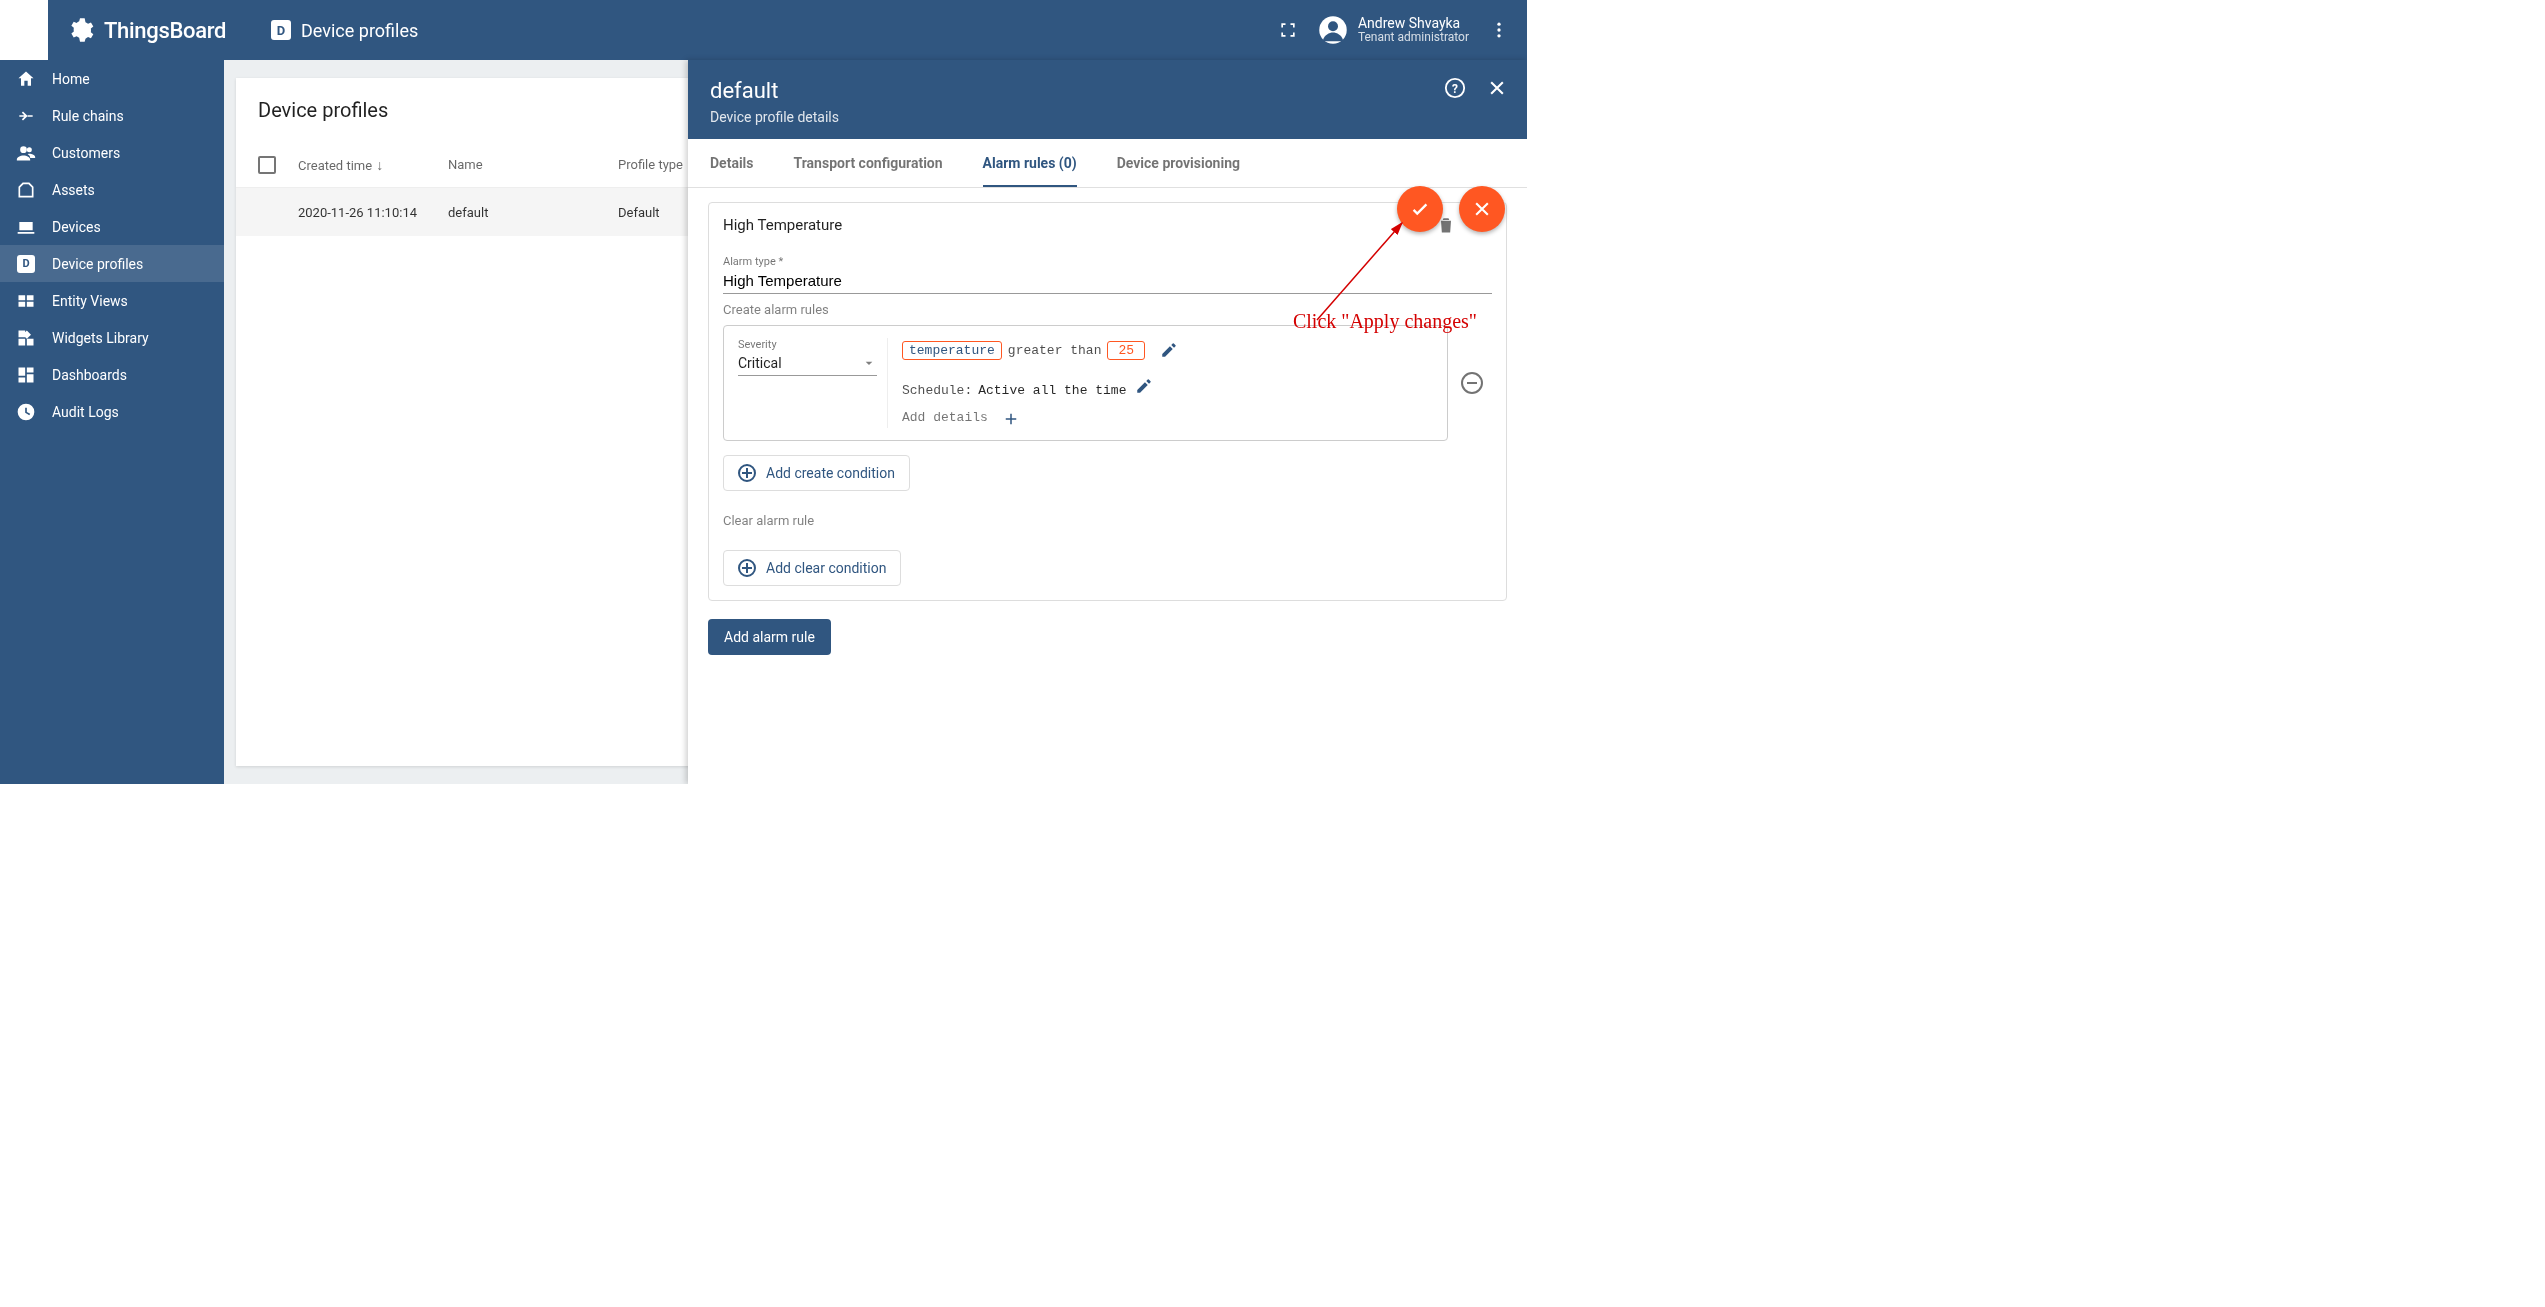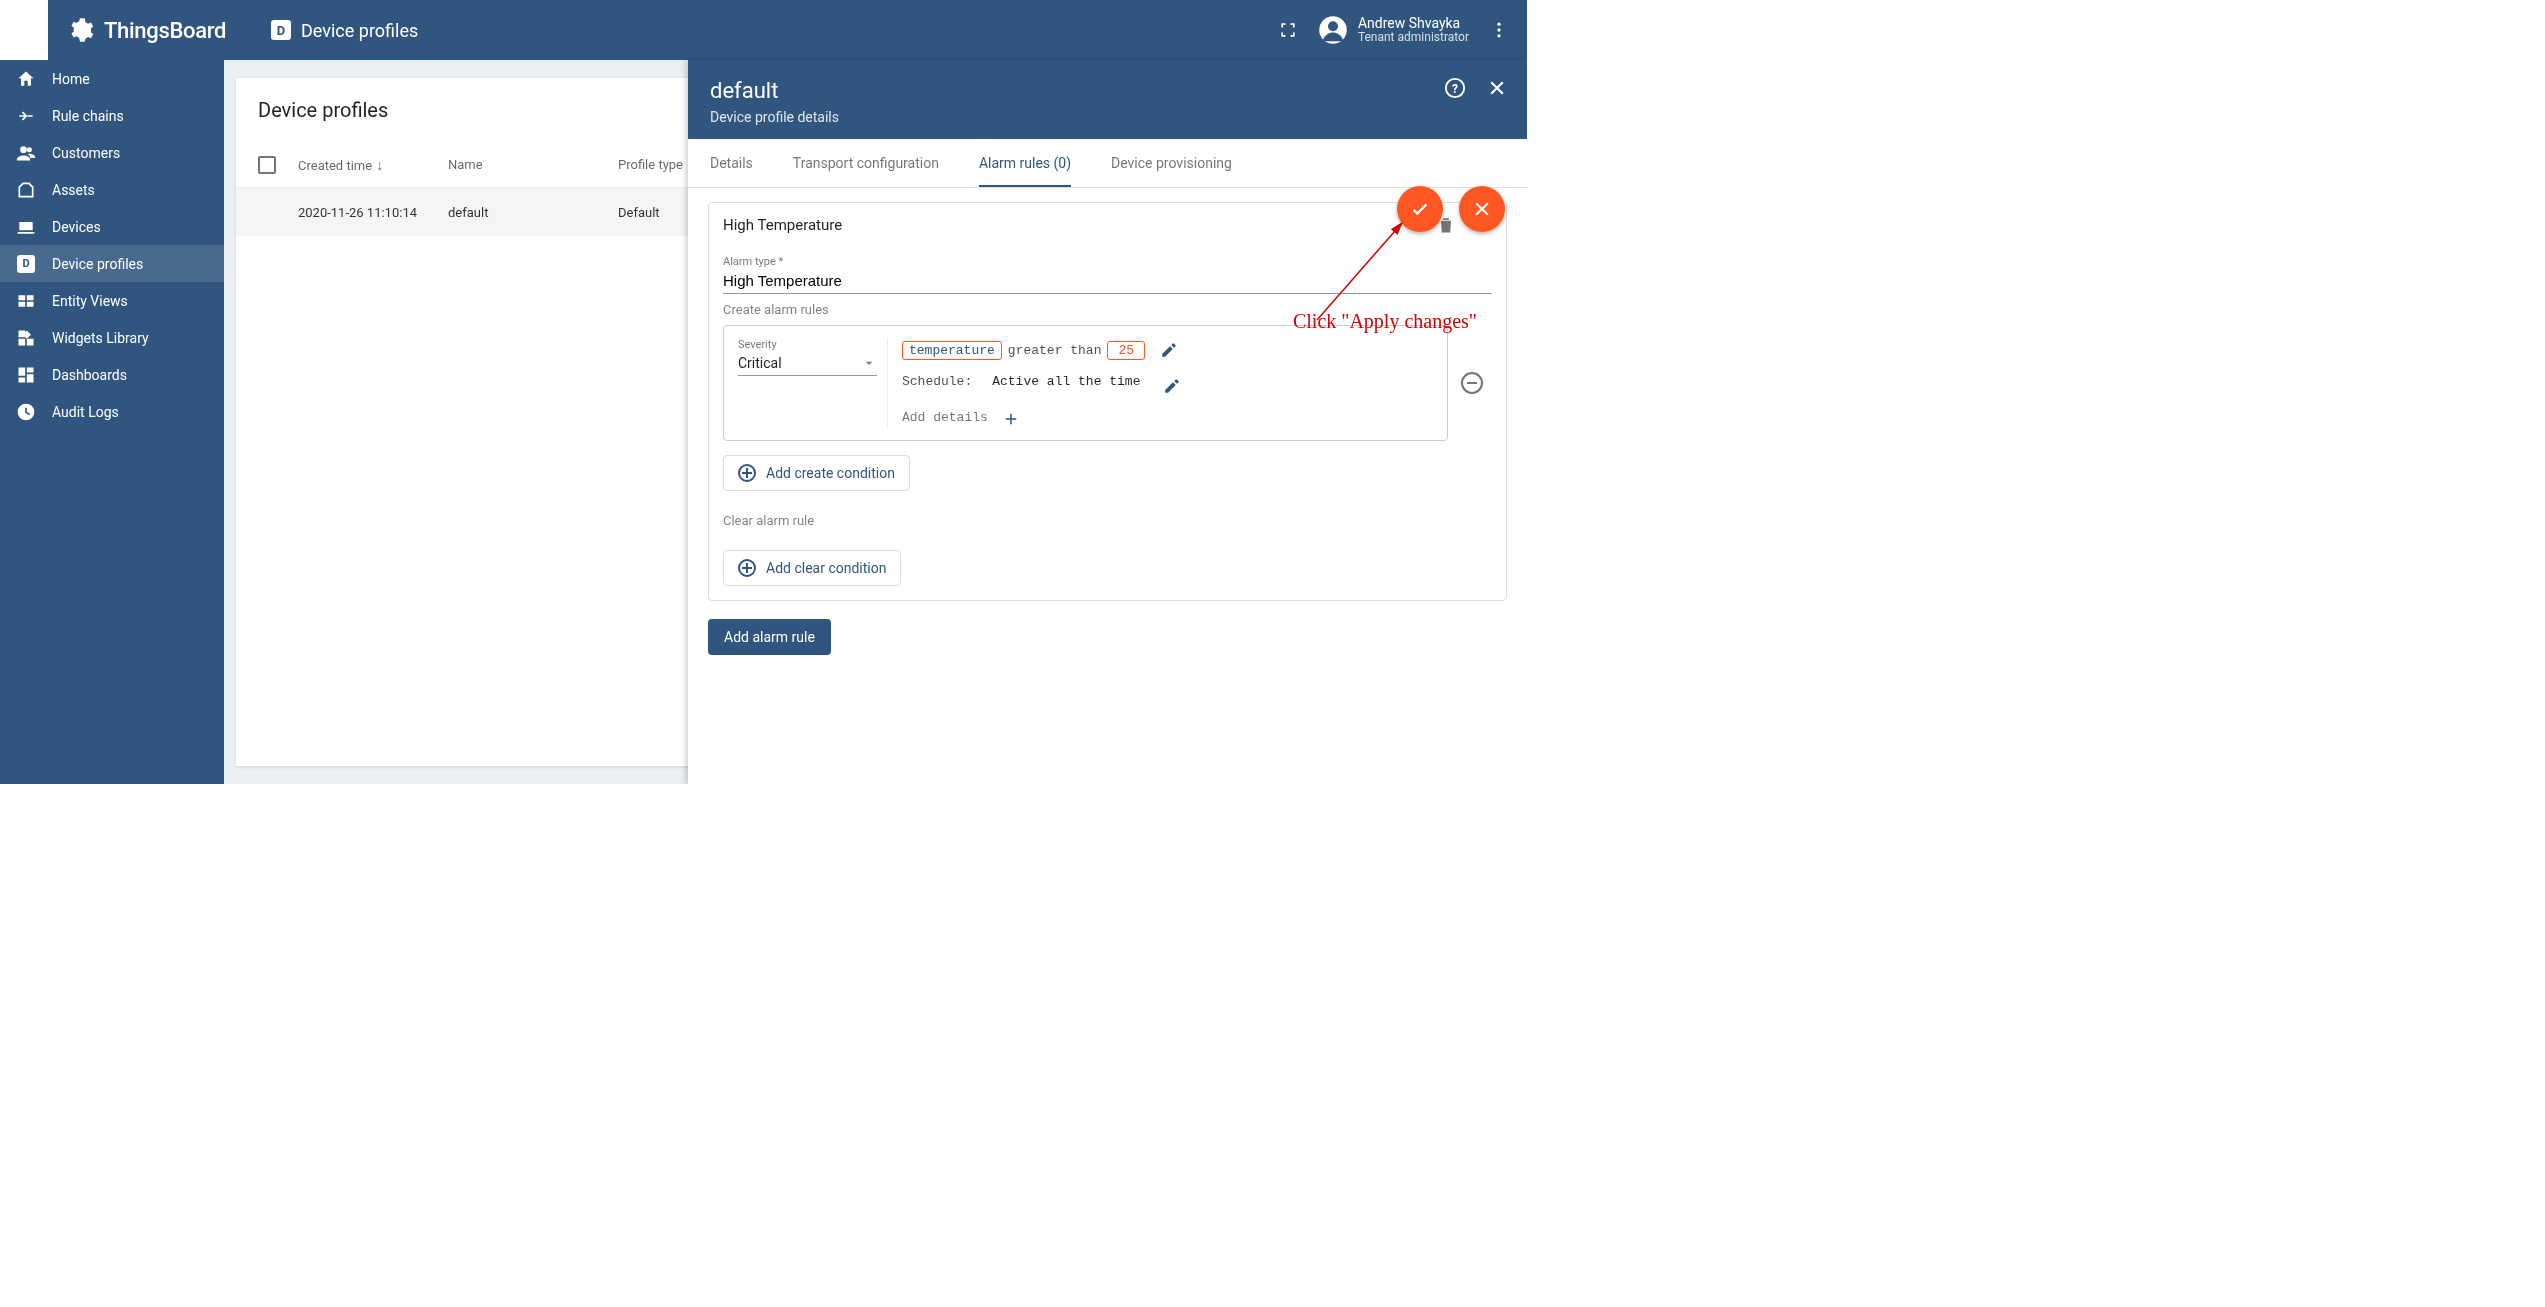--- a/index.html
+++ b/index.html
@@ -43,21 +43,21 @@
   .checkbox  { width:18px; height:18px; border:2px solid rgba(0,0,0,0.54); border-radius:2px;}
   
   
   .drawer { position:absolute; top:0; right:0; bottom:0; width:839px; background:#fff; box-shadow:-2px 0 6px rgba(0,0,0,0.2); display:flex; flex-direction:column;}
   .drawer-header { background:#305680; color:#fff; padding:18px 22px 14px; position:relative;}
   .drawer-title { font-size:22px; font-weight:400; margin:0;}
   .drawer-sub   { font-size:14px; opacity:0.85; margin-top:6px;}
   .drawer-header .top-icons { position:absolute; right:18px; top:16px; display:flex; gap:18px;}
   
   .tabs { display:flex; border-bottom:1px solid #e0e0e0; padding:0 22px; gap:40px;}
-  .tab  { font-size:14px; font-weight:400; color:rgba(0,0,0,0.55); padding:16px 0 14px; cursor:pointer; border-bottom:2px solid transparent;}
+  .tab  { font-size:14px; font-weight:700; color:rgba(0,0,0,0.55); padding:16px 0 14px; cursor:pointer; border-bottom:2px solid transparent;}
   .tab.active { color:#305680; border-bottom-color:#305680;}
   
   
   .fab-row { position:absolute; right:22px; top:126px; display:flex; gap:16px; z-index:5;}
   .fab { width:46px; height:46px; border-radius:50%; background:#ff5722; display:flex; align-items:center; justify-content:center; box-shadow:0 2px 4px rgba(0,0,0,0.3); cursor:pointer;}
   
   .drawer-body { flex:1; overflow:auto; padding:14px 20px;}
   
   .alarm-card { border:1px solid #ddd; border-radius:4px; }
   .alarm-card .hdr { display:flex; align-items:center; padding:10px 14px;}
@@ -73,21 +73,21 @@
   .section-label { font-size:13px; color:rgba(0,0,0,0.5); margin:8px 0;}
   
   .rule-box { border:1px solid #ccc; border-radius:4px; padding:12px 14px; display:flex; position:relative;}
   .sev-col { width:150px; border-right:1px solid #eee; padding-right:10px;}
   .sev-label{ font-size:11px; color:rgba(0,0,0,0.55);}
   .sev-sel  { display:flex; align-items:center; justify-content:space-between; border-bottom:1px solid rgba(0,0,0,0.4); padding:4px 0; font-size:14px;}
   .cond-col { flex:1; padding-left:14px; font-size:13px; color:rgba(0,0,0,0.7);font-family:Liberation Mono, monospace;}
   .cond-line{ display:flex; align-items:center; gap:6px; margin-bottom:12px;}
   .chip     { border:1px solid #ff5722; color:#305680; padding:1px 6px; border-radius:3px; font-size:13px;}
   .chip-val { border:1px solid #ff5722; color:#ff5722; padding:1px 10px; border-radius:3px; font-size:13px; font-weight:500;}
-  .sched-line{ display:flex; align-items:flex-start; gap:20px; margin-bottom:12px;}
+  .sched-line{ display:flex; align-items:flex-end; gap:6px; margin-bottom:12px;}
   .add-det  { display:flex; align-items:flex-start; gap:14px; font-size:13px; color:rgba(0,0,0,0.55);}
   .remove-circle{ position:absolute; right:-36px; top:50%; transform:translateY(-50%); width:22px; height:22px; border:2px solid rgba(0,0,0,0.55); border-radius:50%; display:flex; align-items:center; justify-content:center; cursor:pointer;}
   .remove-circle::after{ content:''; width:10px; height:2px; background:rgba(0,0,0,0.55);}
   
   .stroked-btn{ display:inline-flex; align-items:center; gap:10px; border:1px solid #ddd; border-radius:4px; padding:8px 14px; font-size:14px; color:#305680; margin-top:14px; cursor:pointer;}
   .plus-circle{ width:18px; height:18px; border:2px solid #305680; border-radius:50%; position:relative;}
   .plus-circle::before,.plus-circle::after{content:''; position:absolute; background:#305680;}
   .plus-circle::before{ width:10px; height:2px; top:6px; left:2px;}
   .plus-circle::after { width:2px; height:10px; top:2px; left:6px;}
   

